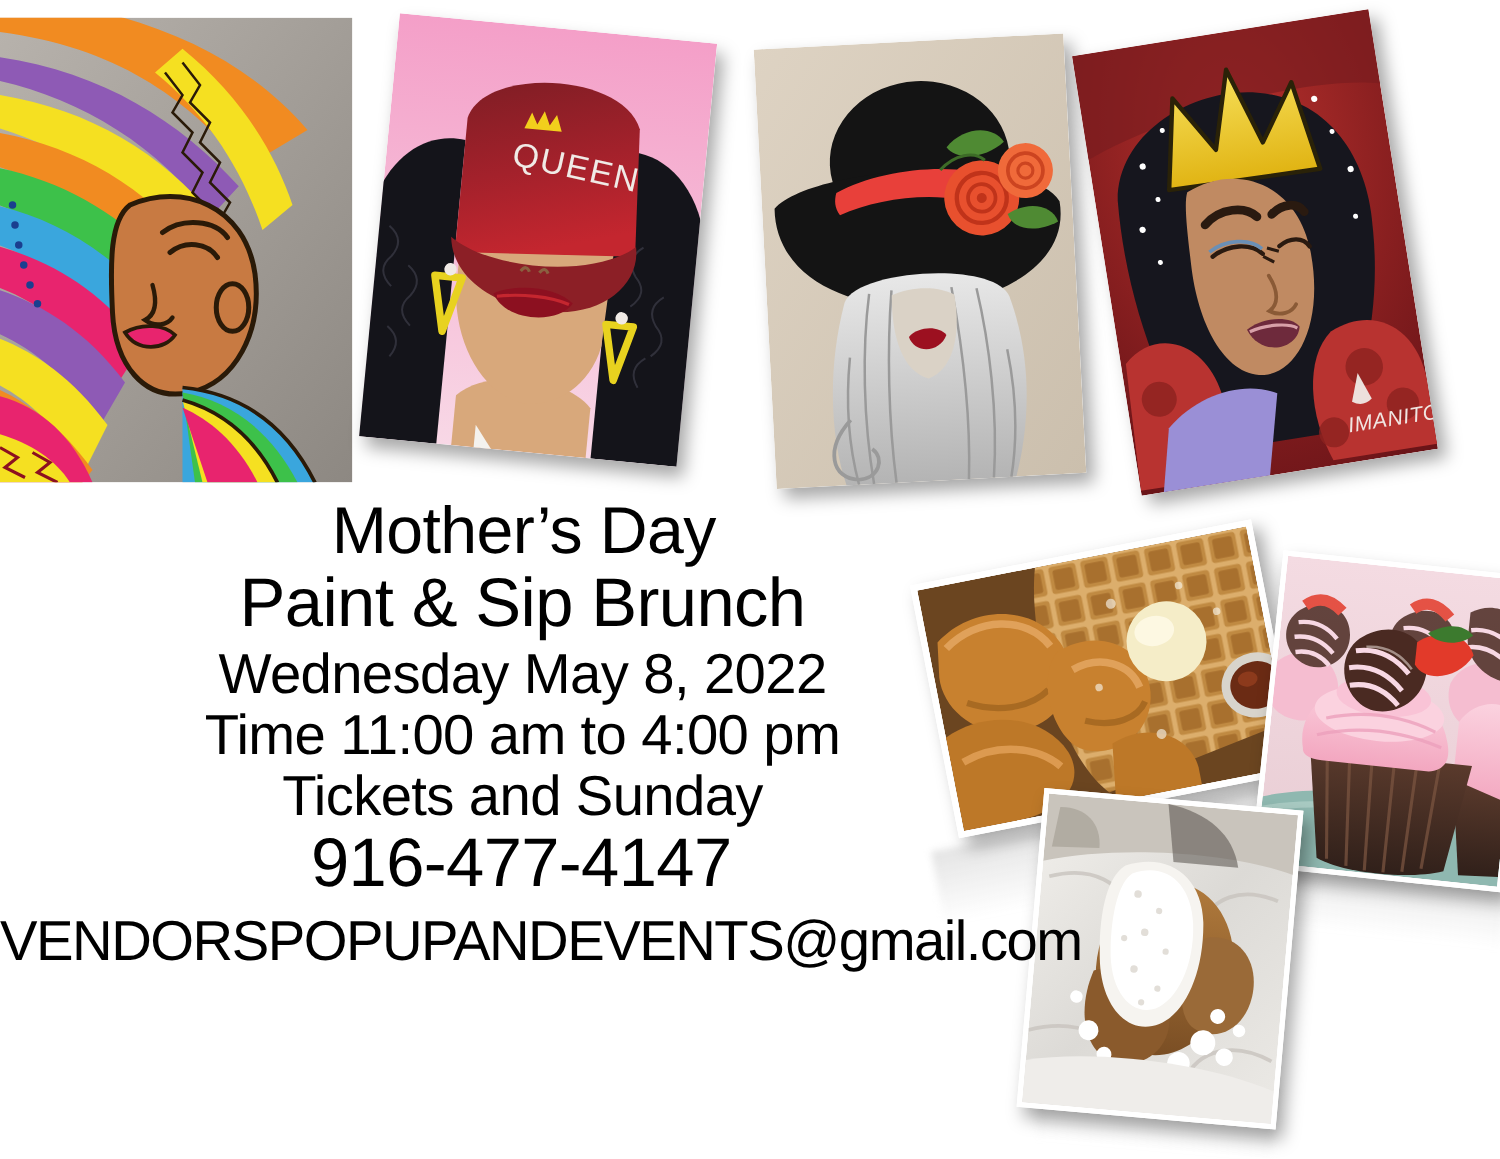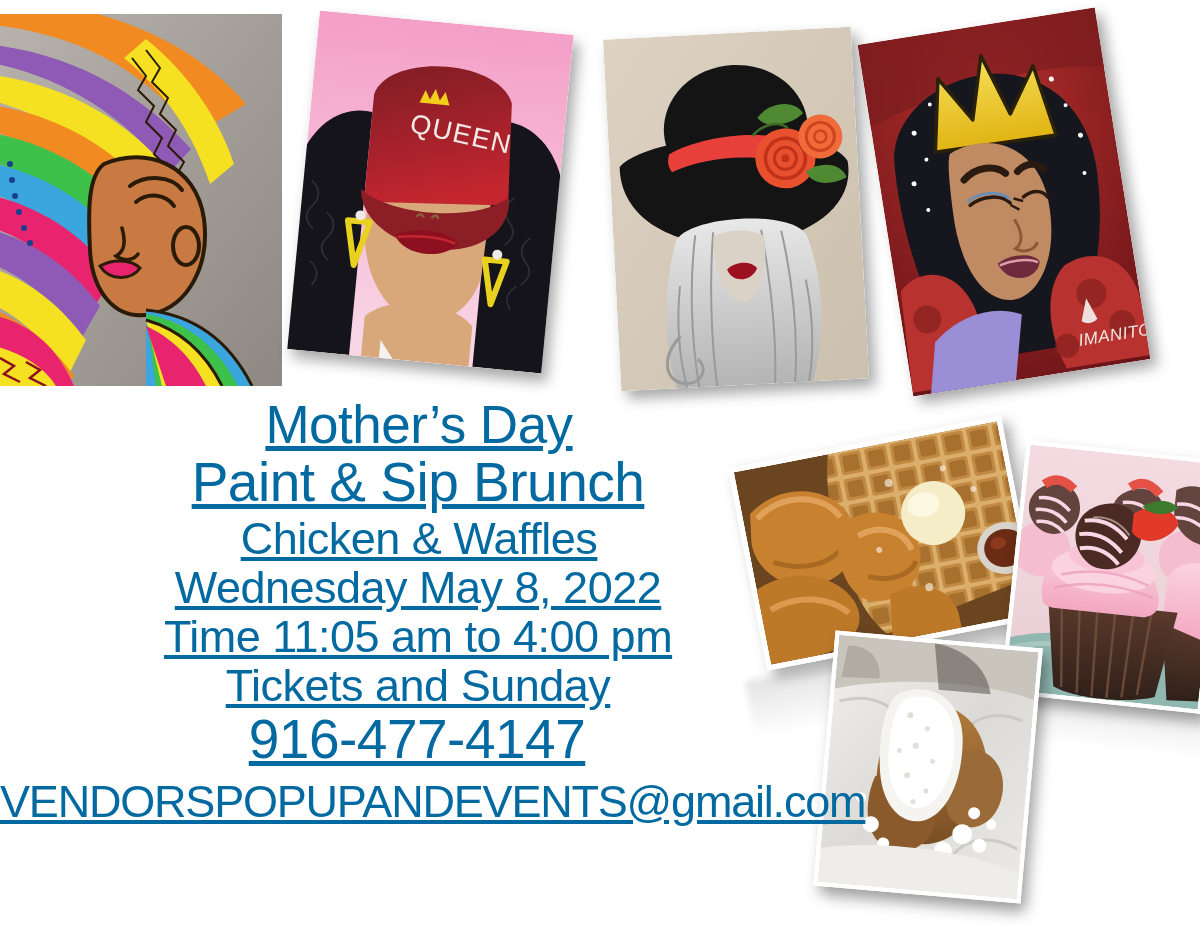--- a/index.html
+++ b/index.html
@@ -14,25 +14,24 @@
   
   .card{position:absolute;overflow:hidden;background:#fff;}
   .card.shadow{box-shadow:6px 8px 14px rgba(0,0,0,.35);}
   .art{position:absolute;inset:0;overflow:hidden;}
   .art svg{display:block;width:100%;height:100%;}
 
   
   .textblock{
     position:absolute;left:0;top:398px;width:830px;
     text-align:center;
-    color:#0369a1;
+    color:#000000;
     font-family:"Liberation Sans", sans-serif;
     line-height:1.0;
     user-select:text;
-    text-decoration:underline;
   }
   .line{display:block;white-space:nowrap;font-weight:400;letter-spacing:-0.5px;}
   .l-title1{font-size:53px;margin:0 auto 4px auto;padding-left:8px;}
   .l-title2{font-size:55px;margin:0 auto 6px auto;padding-left:6px;}
   .l-sub   {font-size:45px;margin:0 auto 4px auto;padding-left:8px;}
   .l-date1 {font-size:45px;margin:0 auto 4px auto;padding-left:6px;}
   .l-date2 {font-size:45px;margin:0 auto 4px auto;padding-left:6px;}
   .l-time  {font-size:45px;margin:0 auto 4px auto;padding-left:6px;}
   .l-tick  {font-size:45px;margin:0 auto 4px auto;padding-left:6px;}
   .l-phone {font-size:55px;margin:0 auto 4px auto;padding-left:4px;}
@@ -495,21 +494,20 @@
         </g>
 
         <path d="M0,214 C56,200 148,204 200,222 L200,248 L0,248 Z" fill="#efedea"></path>
       </svg>
     </div>
   </div>
 
   <div class="textblock">
     <span class="line l-title1">Mother’s Day</span>
     <span class="line l-title2">Paint &amp; Sip Brunch</span>
-    <span class="line l-sub">Chicken &amp; Waffles</span>
     <span class="line l-date2">Wednesday May 8, 2022</span>
-    <span class="line l-time">Time 11:05 am to 4:00 pm</span>
+    <span class="line l-time">Time 11:00 am to 4:00 pm</span>
     <span class="line l-tick">Tickets and Sunday</span>
     <span class="line l-phone">916-477-4147</span>
     <span class="line l-email">VENDORSPOPUPANDEVENTS@gmail.com</span>
   </div>
 
 </div>
 
 </body></html>

